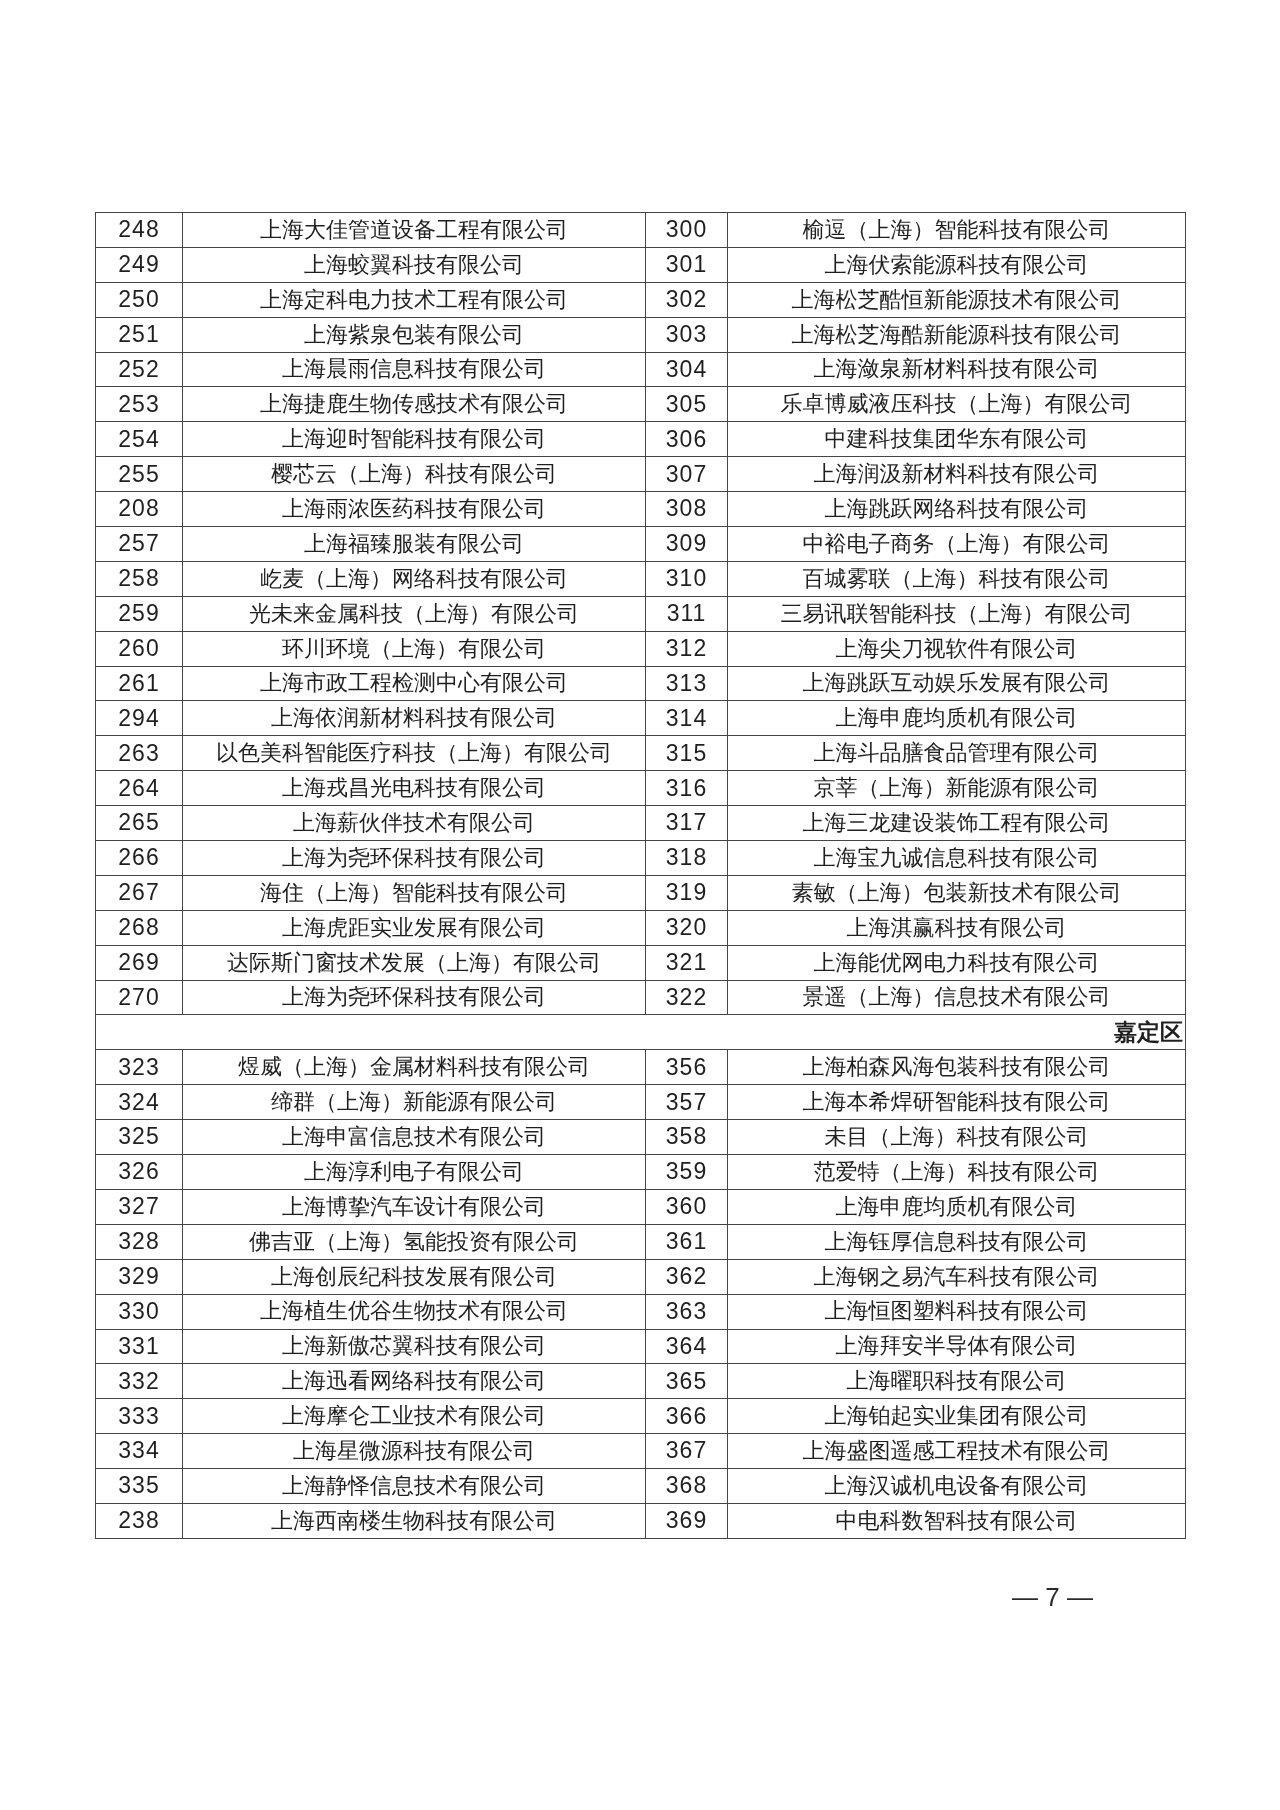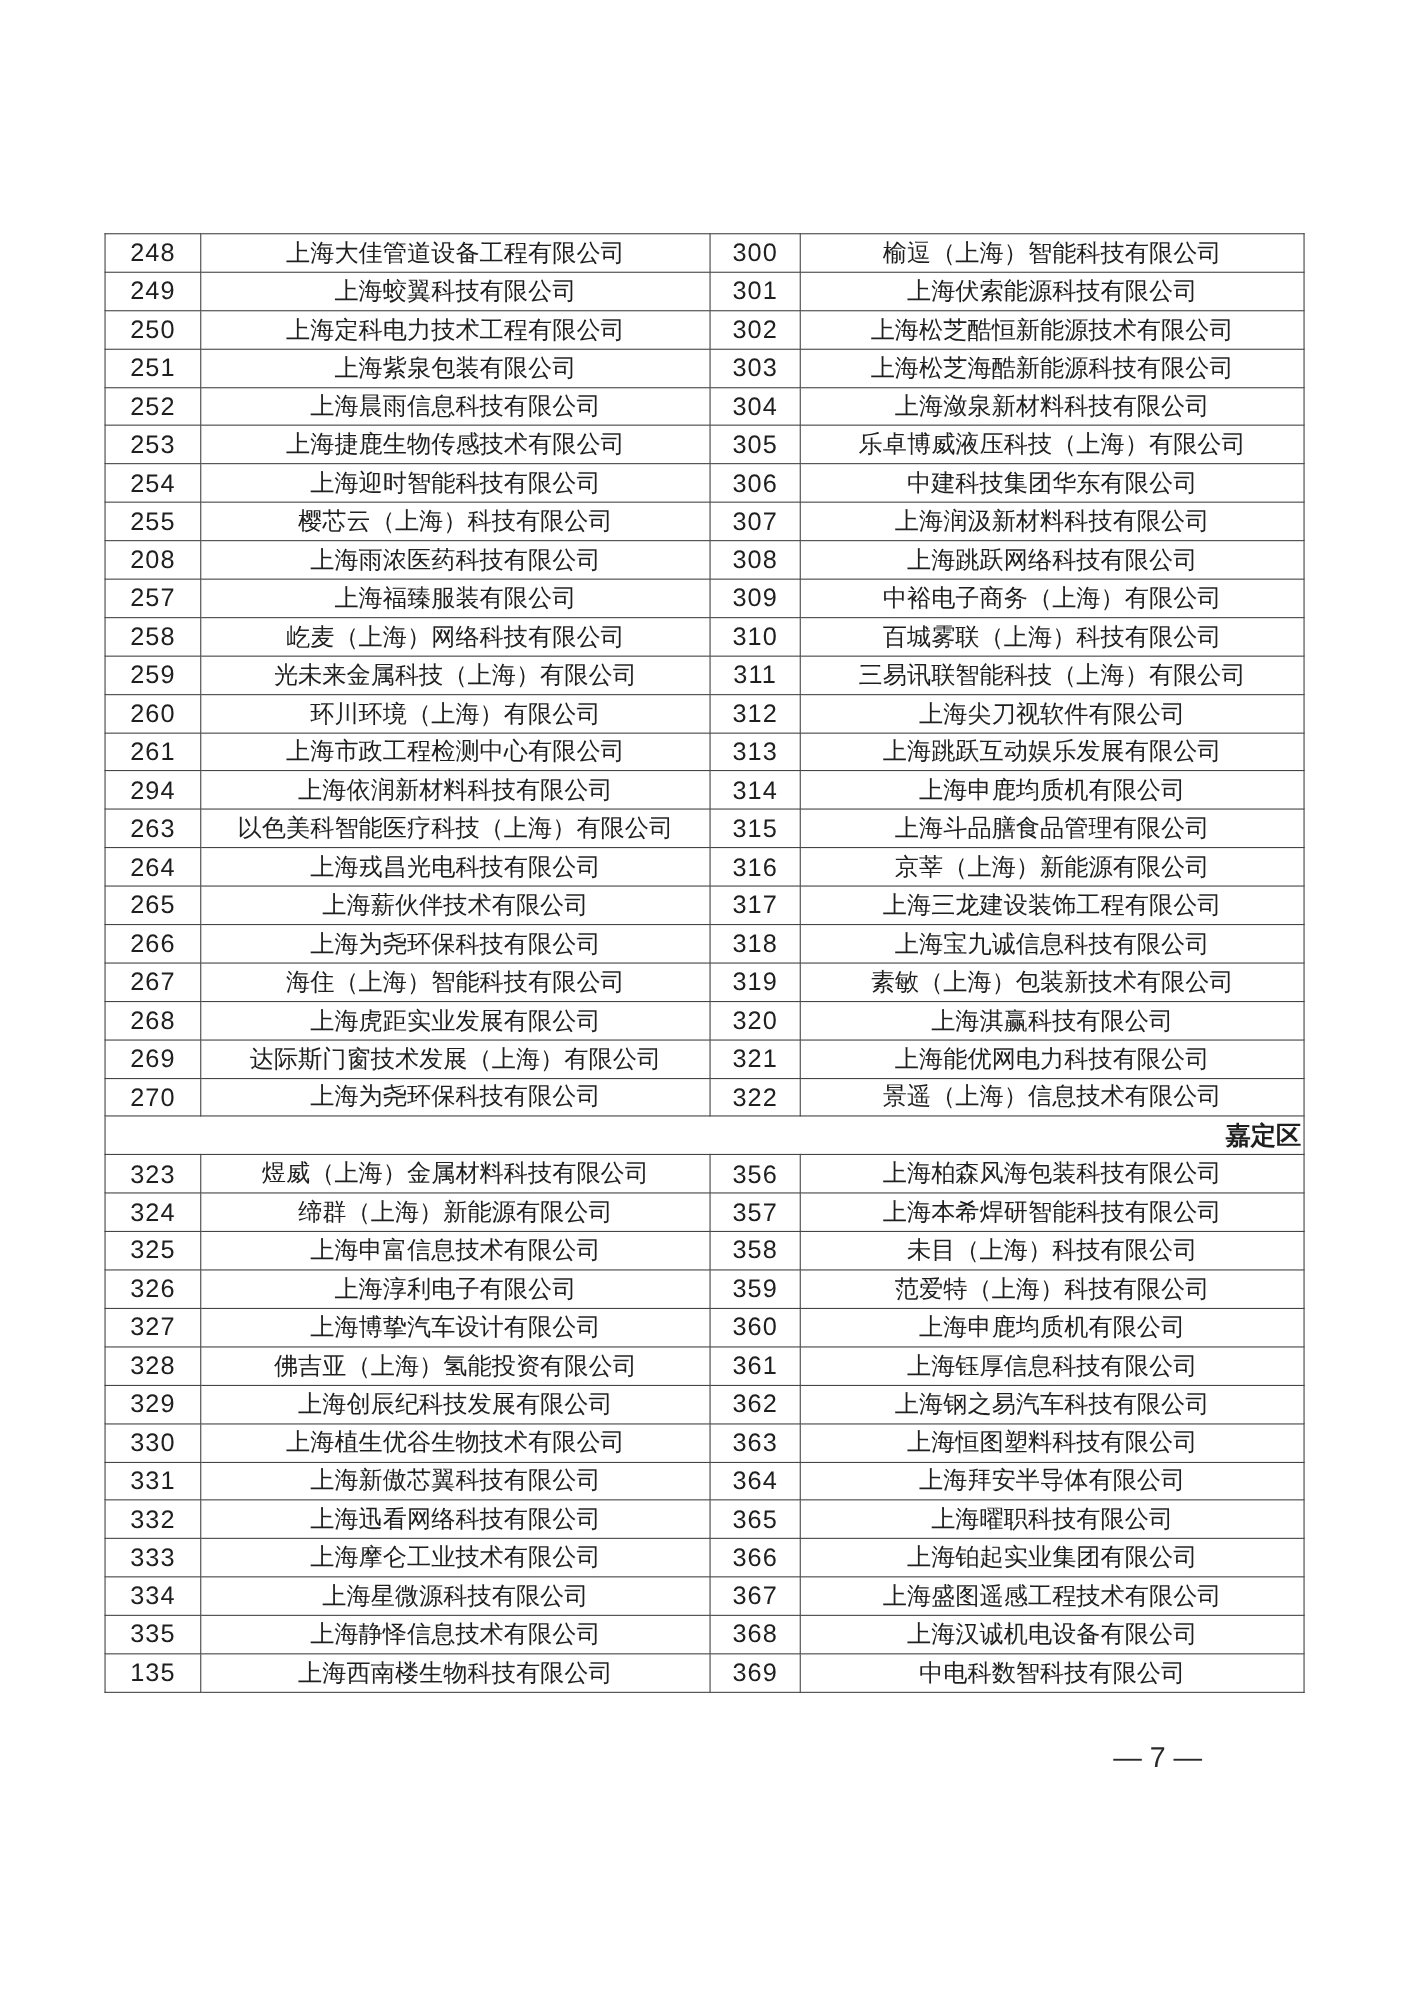--- a/index.html
+++ b/index.html
@@ -283,21 +283,21 @@
           <td class="num-cell">367</td>
           <td class="name-cell">上海盛图遥感工程技术有限公司</td>
         </tr>
         <tr>
           <td class="num-cell">335</td>
           <td class="name-cell">上海静怿信息技术有限公司</td>
           <td class="num-cell">368</td>
           <td class="name-cell">上海汉诚机电设备有限公司</td>
         </tr>
         <tr>
-          <td class="num-cell">135</td>
+          <td class="num-cell">238</td>
           <td class="name-cell">上海西南楼生物科技有限公司</td>
           <td class="num-cell">369</td>
           <td class="name-cell">中电科数智科技有限公司</td>
         </tr>
       </tbody>
   </table>
 
   <div class="page-number">— 7 —</div>
 
 </div>

